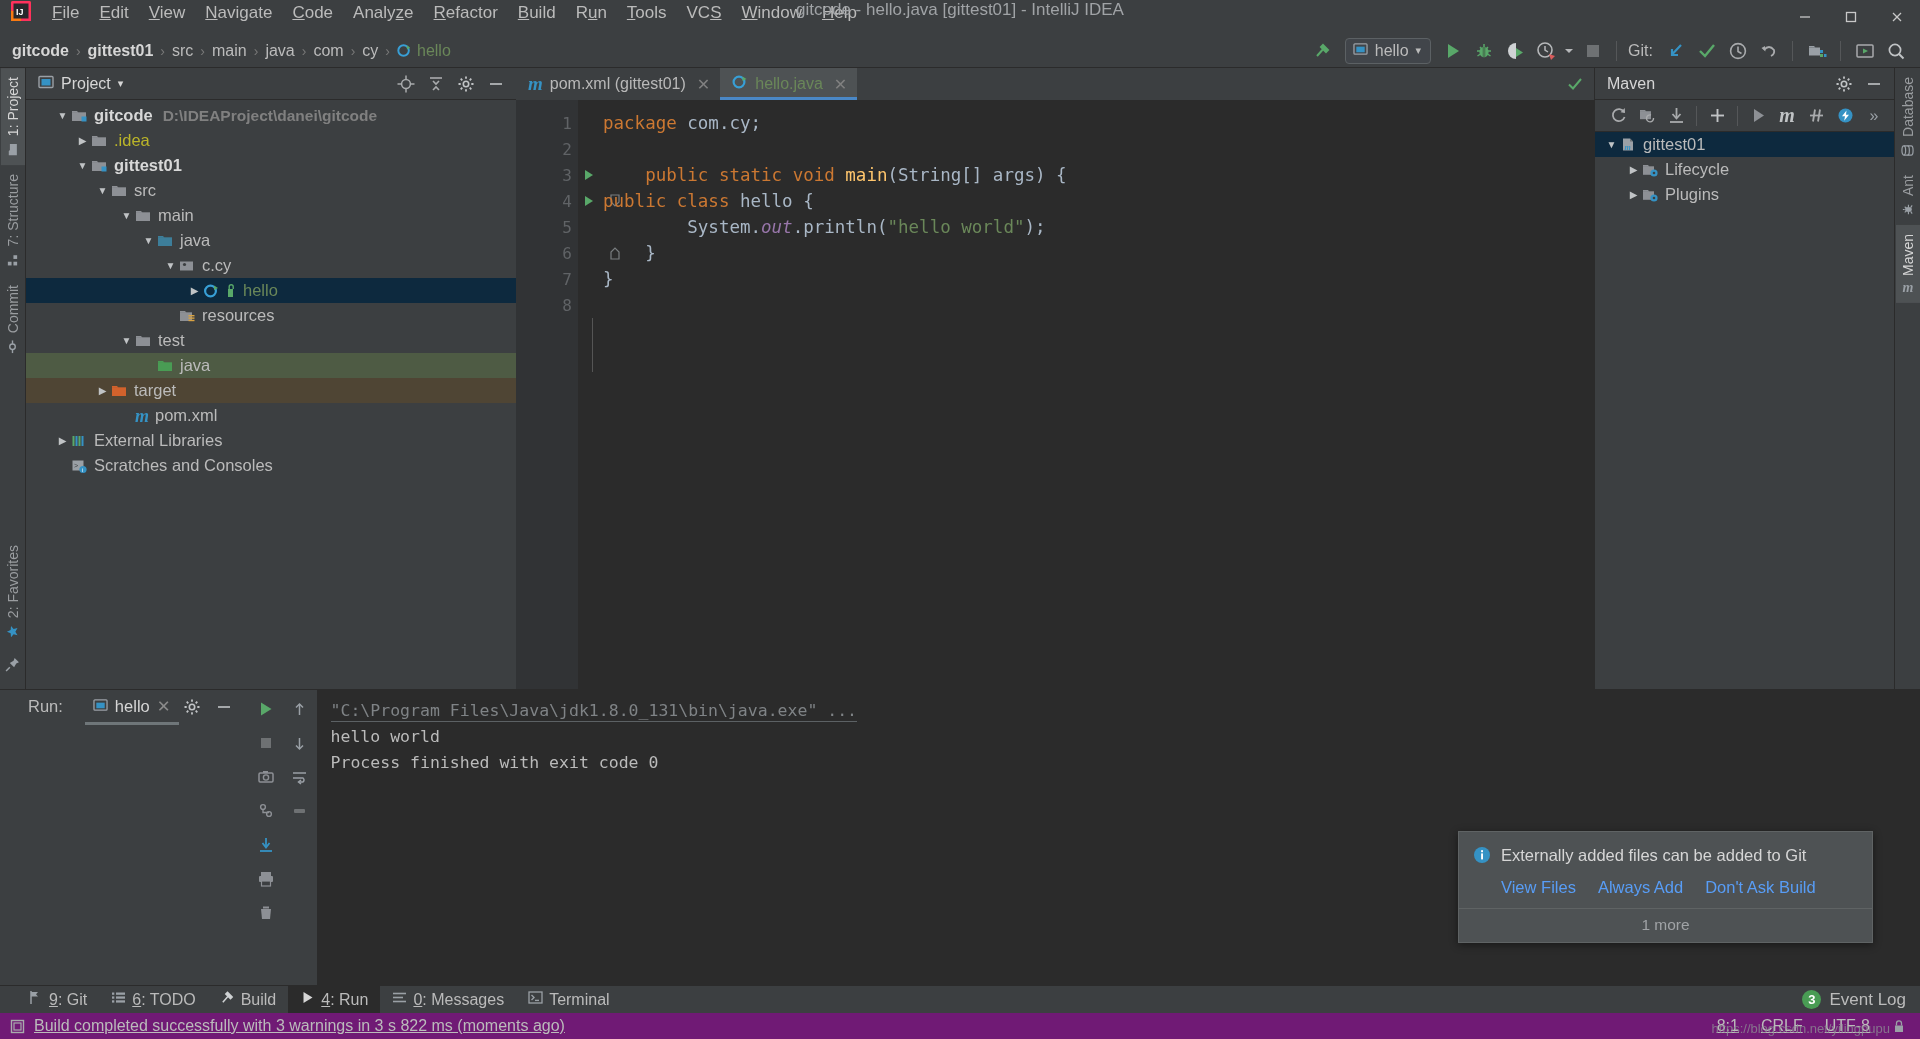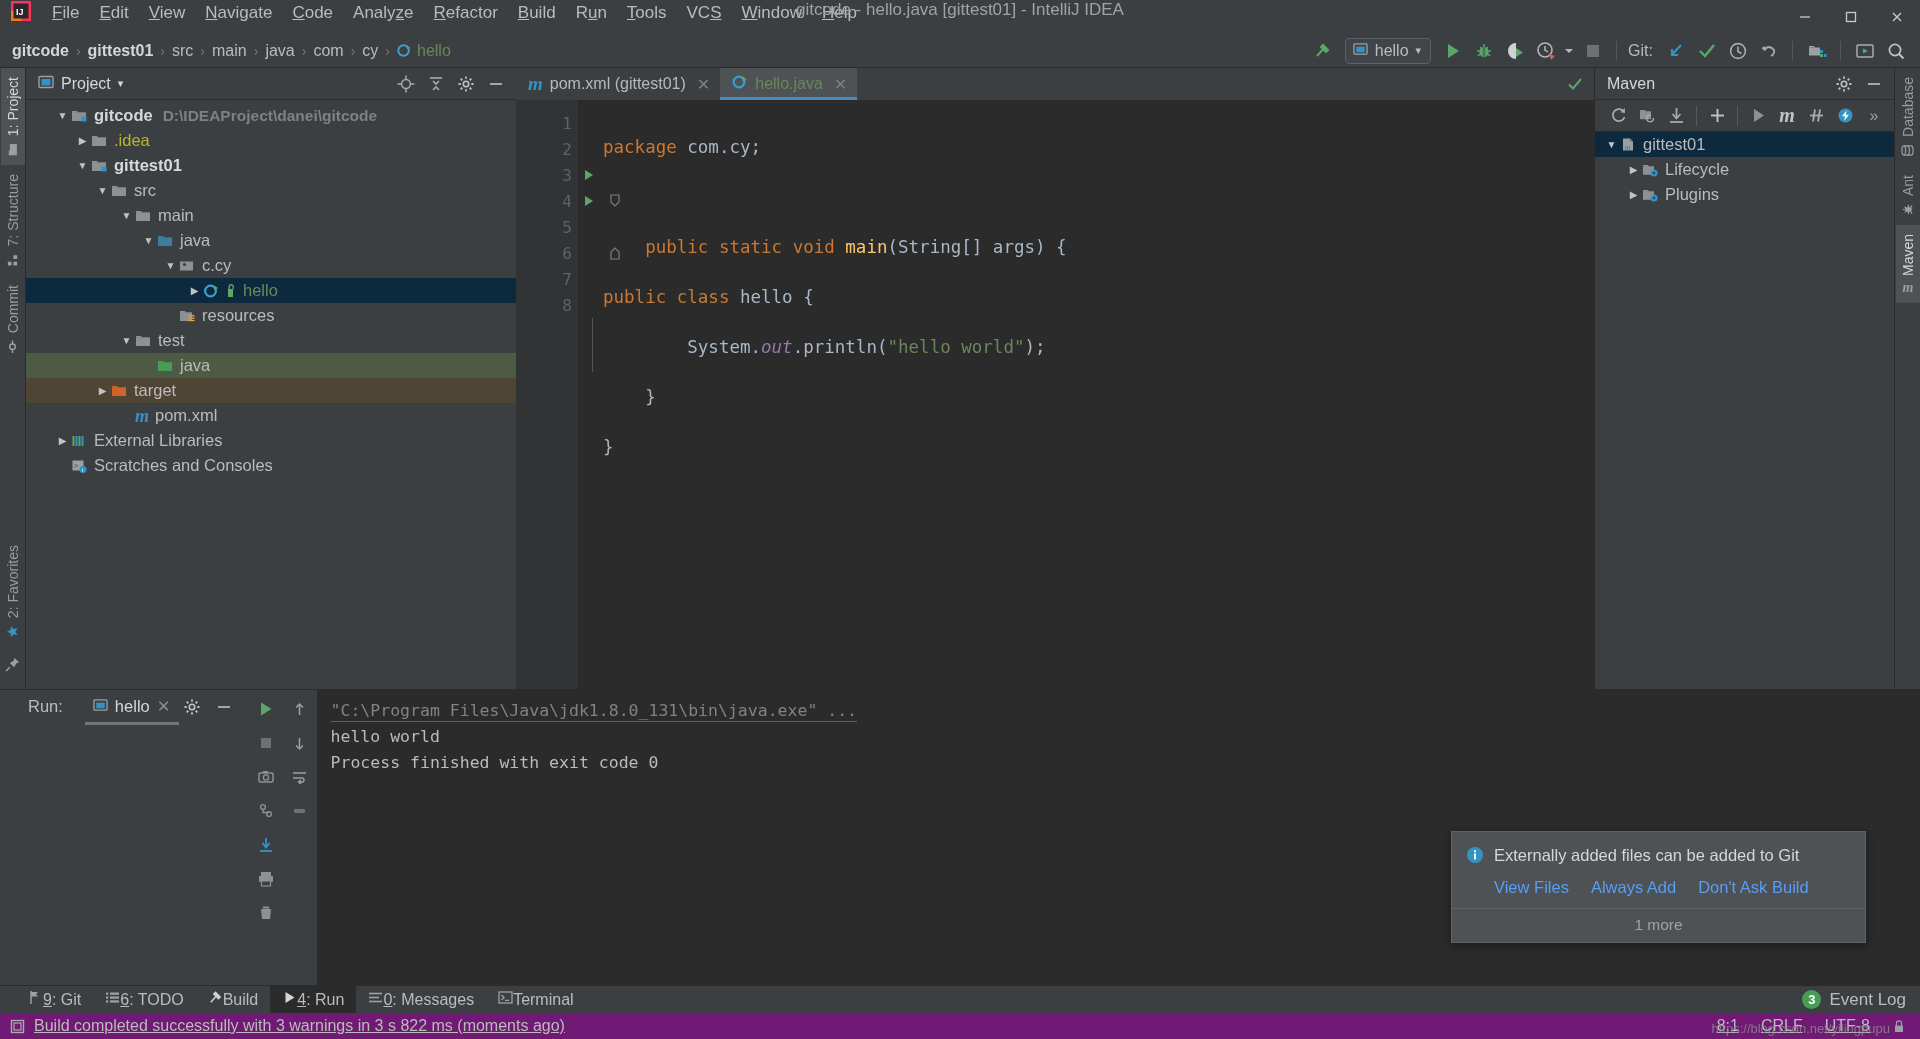--- a/index.html
+++ b/index.html
@@ -117,21 +117,21 @@
     font-family:"DejaVu Sans Mono", monospace; font-size:16px; color:#606366;
   }
   .gline { height:26px; display:flex; align-items:center; justify-content:flex-end; padding-right:6px; position:relative; }
   .grun { position:absolute; right:-19px; width:16px; display:flex; align-items:center; justify-content:center; }
   .gfold { position:absolute; right:-45px; width:16px; display:flex; align-items:center; justify-content:center; }
   .codearea {
     flex:1 1 auto; padding-top:10px; padding-left:25px; position:relative;
     font-family:"DejaVu Sans Mono", monospace; font-size:17.5px; line-height:26px;
     color:#a9b7c6; overflow:hidden;
   }
-  .cl { height:26px; white-space:pre;margin-top:24px; }
+  .cl { height:26px; white-space:pre; }
   .kw { color:#cc7832; }
   .str { color:#6a8759; }
   .fn { color:#ffc66d; }
   .fld { color:#9876aa; font-style:italic; }
   .pln { color:#a9b7c6; }
   .editor-rightbar { width:16px; flex:0 0 16px; background:#2b2b2b; position:relative; }
   .fold-line { position:absolute; left:14px; top:218px; width:1px; height:54px; background:#555; }
 
   
   .runpanel { height:296px; flex:0 0 296px; background:#3c3f41; display:flex; flex-direction:row; border-top:1px solid #2b2b2b; }
@@ -153,34 +153,34 @@
     flex:1 1 auto; background:#2b2b2b; padding:8px 0 0 14px; overflow:hidden;
     font-family:"DejaVu Sans Mono", monospace; font-size:16.5px; line-height:26px; color:#bbbbbb;
   }
   .console .cmd { color:#7f8386; position:relative; display:inline-block; }
   .console .cmd:after {
     content:""; position:absolute; left:0; right:0; bottom:2px; height:1px; background:#5c6164;
   }
 
   
   .balloon {
-    position:absolute; right:54px; bottom:96px; width:415px;
+    position:absolute; right:47px; bottom:96px; width:415px;
     background:#4e5254; border:1px solid #5f6364; box-shadow:0 2px 8px rgba(0,0,0,.45);
     z-index:40;
   }
   .balloon-body { padding:13px 16px 11px 14px; }
   .balloon-row1 { display:flex; align-items:flex-start; gap:10px; }
   .balloon-txt { font-size:16.5px; color:#d6d6d6; line-height:20px; }
   .balloon-links { display:flex; gap:22px; padding:9px 0 0 28px; }
   .blink { color:#589df6; font-size:16.5px; }
   .balloon-more { border-top:1px solid #5f6364; text-align:center; padding:7px 0 8px; font-size:15.5px; color:#a0a3a6; }
 
   
   .bottombar { flex:0 0 28px; height:28px; background:#3c3f41; display:flex; align-items:stretch; border-top:1px solid #2b2b2b; }
-  .btab { display:flex; align-items:center; padding:0 12px; font-size:16px; color:#bbbbbb; }
+  .btab { display:flex; align-items:center; gap:6px; padding:0 12px; font-size:16px; color:#bbbbbb; }
   .btab.active { background:#2b2b2b; }
   .btab u { text-decoration:underline; }
   .bottombar-right { margin-left:auto; display:flex; align-items:center; padding-right:14px; gap:8px; }
   .evt-badge {
     width:19px; height:19px; border-radius:50%; background:#499c54; color:#fff;
     font-size:13px; display:flex; align-items:center; justify-content:center; font-weight:bold;
   }
 
   .statusbar {
     flex:0 0 26px; height:26px; background:#701a75; display:flex; align-items:center;

